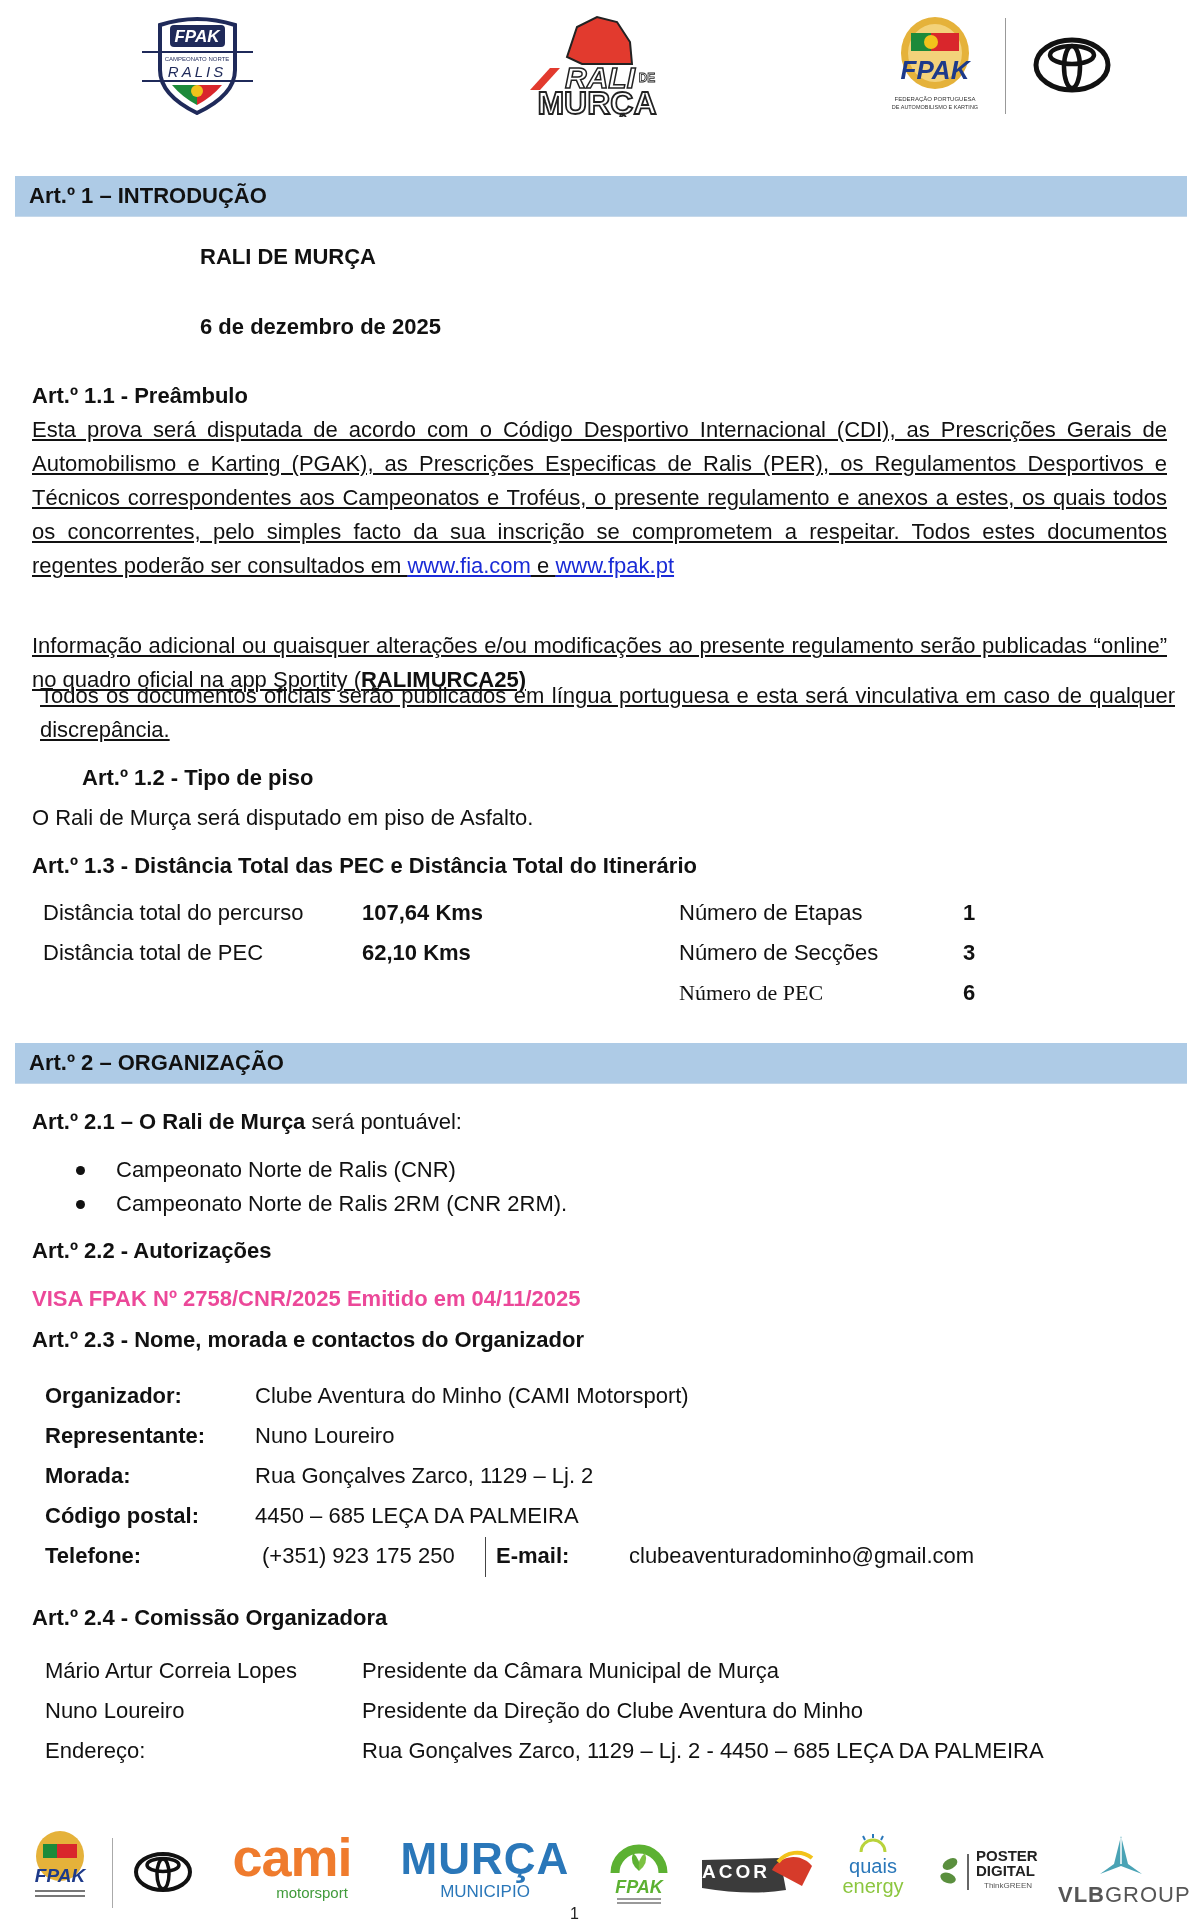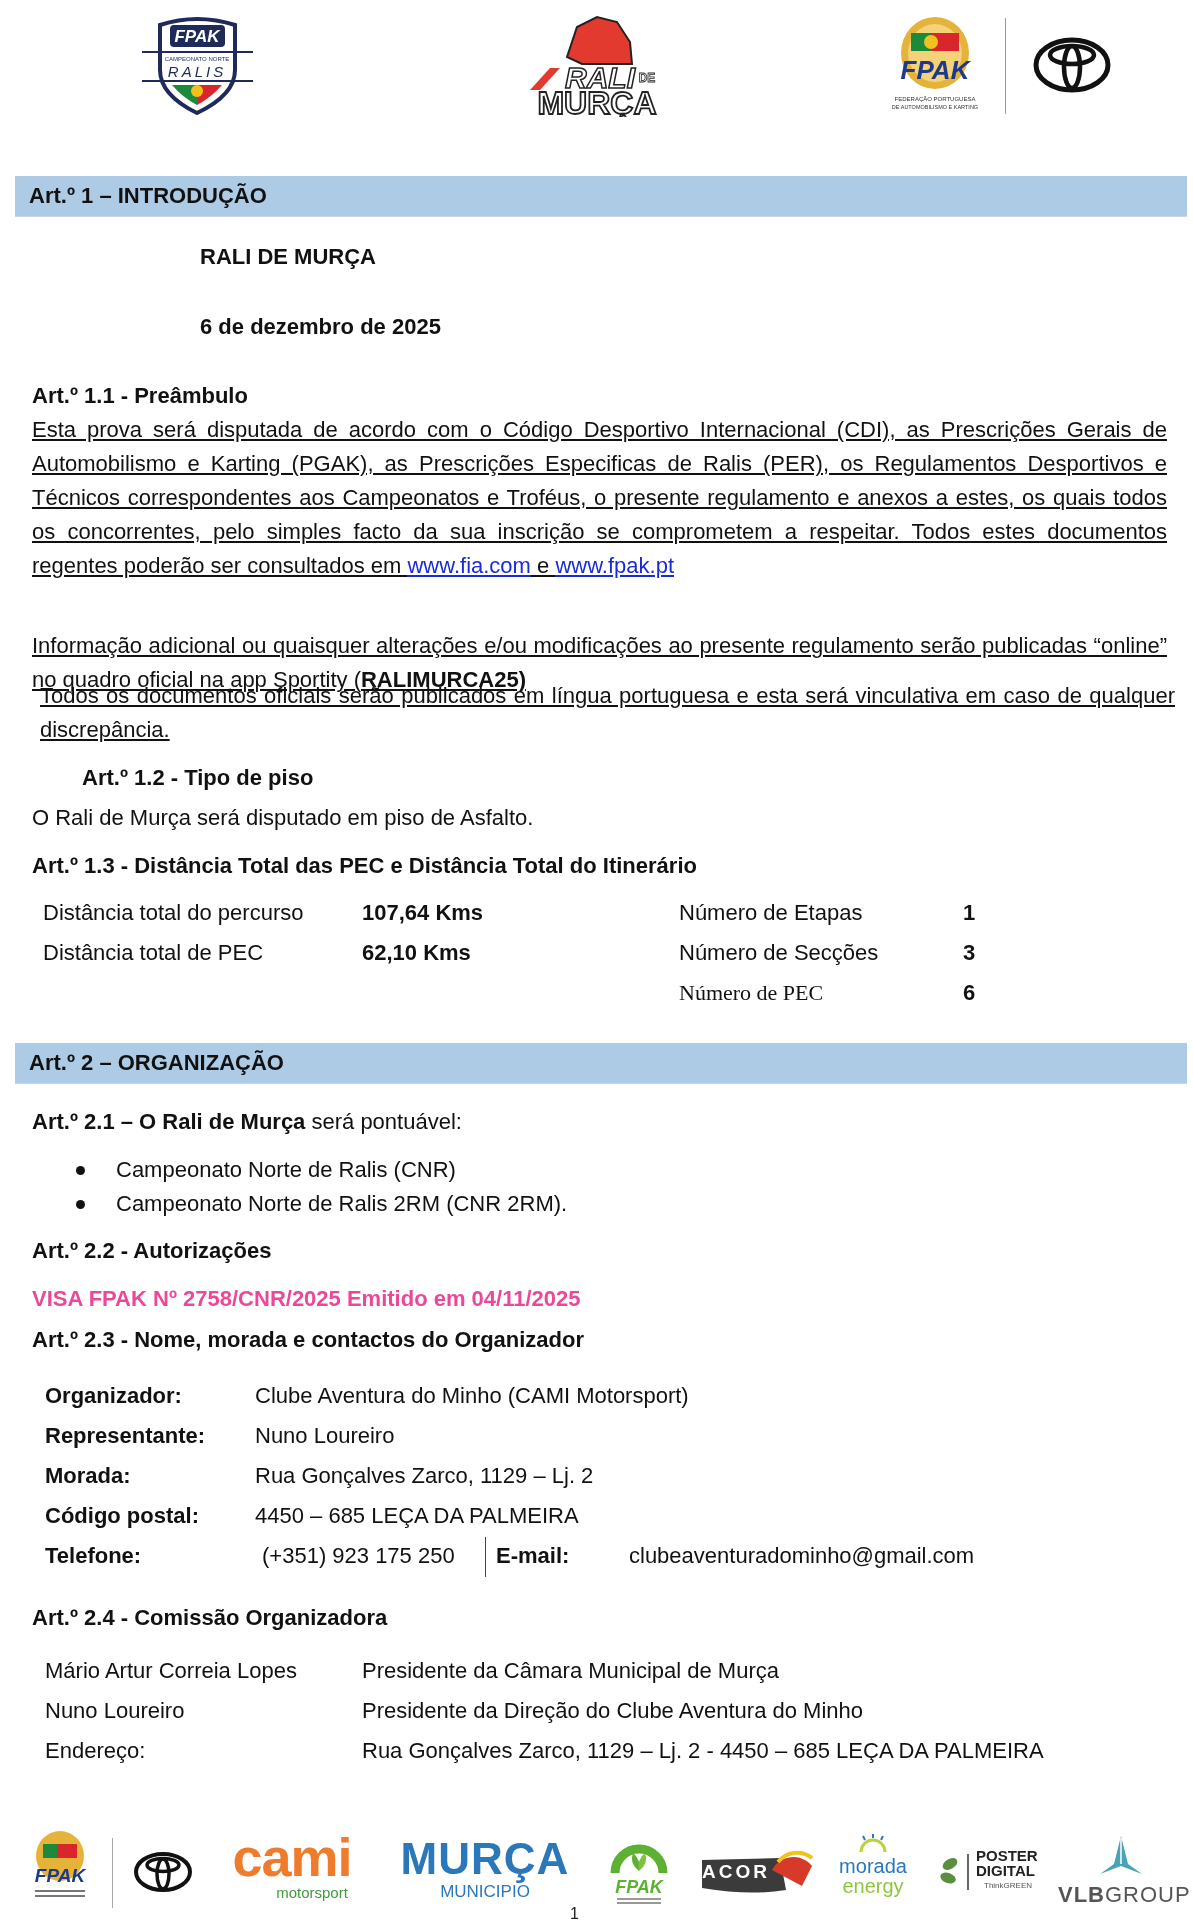--- a/index.html
+++ b/index.html
@@ -196,21 +196,21 @@
       <text x="36" y="38" text-anchor="middle" font-family="Liberation Sans, sans-serif" font-weight="bold" font-size="19" letter-spacing="3" fill="#fff">ACOR</text>
     </svg>
   </div>
   <div class="abs" style="left:838px;top:1834px;width:70px;height:72px;text-align:center;">
     <svg width="40" height="18" viewBox="0 0 40 18">
       <path d="M8 18 A12 12 0 0 1 32 18" fill="none" stroke="#b9d33b" stroke-width="3"></path>
       <line x1="20" y1="0" x2="20" y2="4" stroke="#2a77b9" stroke-width="2"></line>
       <line x1="10" y1="2" x2="12" y2="6" stroke="#2a77b9" stroke-width="2"></line>
       <line x1="30" y1="2" x2="28" y2="6" stroke="#2a77b9" stroke-width="2"></line>
     </svg>
-    <div style="font-size:20px;color:#2a77b9;line-height:20px;">morada</div>
+    <div style="font-size:20px;color:#2a77b9;line-height:20px;">quais</div>
     <div style="font-size:20px;color:#8cc63f;line-height:20px;">energy</div>
   </div>
   <div class="abs" style="left:938px;top:1848px;width:100px;height:50px;">
     <svg width="36" height="40" viewBox="0 0 36 40" style="position:absolute;left:0;top:4px;">
       <ellipse cx="12" cy="12" rx="8" ry="5" fill="#5a8f3e" transform="rotate(-30 12 12)"></ellipse>
       <ellipse cx="10" cy="26" rx="8" ry="5" fill="#5a8f3e" transform="rotate(20 10 26)"></ellipse>
       <line x1="30" y1="2" x2="30" y2="38" stroke="#333" stroke-width="1.5"></line>
     </svg>
     <div style="position:absolute;left:38px;top:0;font-size:15px;font-weight:bold;line-height:16px;color:#222;">POSTER</div>
     <div style="position:absolute;left:38px;top:15px;font-size:15px;font-weight:bold;line-height:16px;color:#222;">DIGITAL</div>

